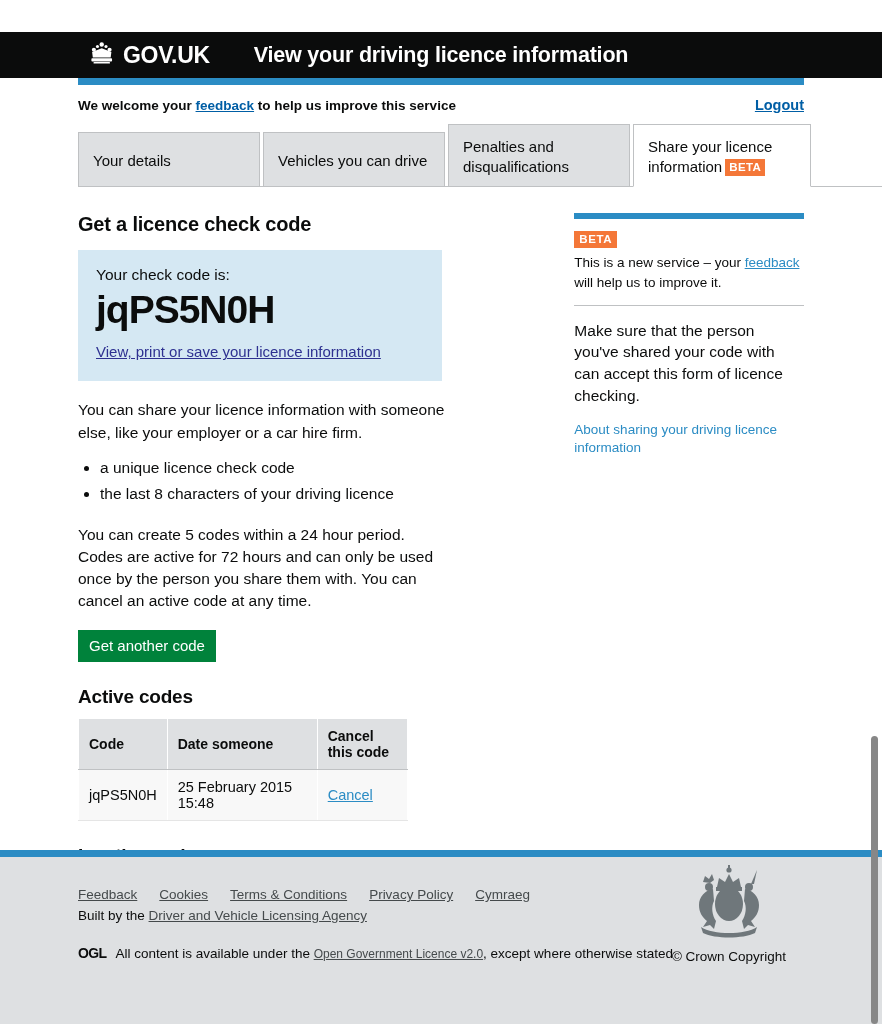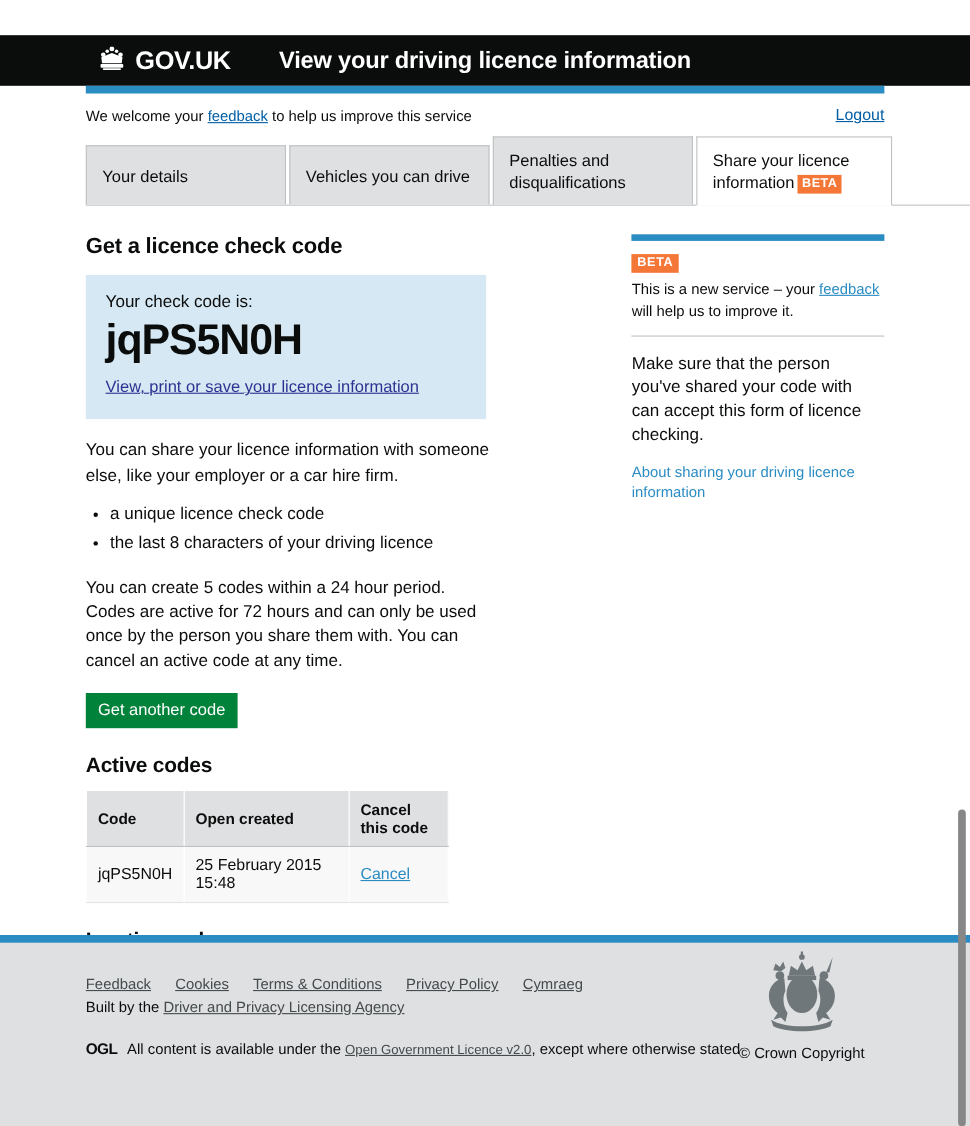--- a/index.html
+++ b/index.html
@@ -62,20 +62,21 @@
   
   .feedback-banner {
     display: flex;
     justify-content: space-between;
     align-items: center;
     font-size: 13.5px;
     color: #0b0c0c;
     padding-top: 12px;
     padding-bottom: 11px;
     width: 726px;
+    font-weight: bold;
   }
   .feedback-banner a { color: #005ea5; }
   .logout-link {
     color: #005ea5;
     font-size: 14.5px;
   }
   a { text-decoration: underline; }
 
   
   .tabs {
@@ -417,21 +418,21 @@
       <p class="copy">You can create 5 codes within a 24 hour period. Codes are active for 72 hours and can only be used once by the person you share them with. You can cancel an active code at any time.</p>
 
       <button class="btn-green">Get another code</button>
 
       <h2 class="section-heading">Active codes</h2>
 
       <table class="codes">
         <thead>
           <tr>
             <th class="col-code">Code</th>
-            <th class="col-date">Open created</th>
+            <th class="col-date">Date someone</th>
             <th>Cancel this code</th>
           </tr>
         </thead>
         <tbody>
           <tr>
             <td>jqPS5N0H</td>
             <td>25 February 2015 15:48</td>
             <td><a href="#">Cancel</a></td>
           </tr>
         </tbody>
@@ -458,21 +459,21 @@
   <div class="footer-inner">
 
     <div class="footer-links">
       <a href="#">Feedback</a>
       <a href="#">Cookies</a>
       <a href="#">Terms &amp; Conditions</a>
       <a href="#">Privacy Policy</a>
       <a href="#">Cymraeg</a>
     </div>
 
-    <div class="footer-built"><span>Built by the </span><a href="#">Driver and Privacy Licensing Agency</a></div>
+    <div class="footer-built"><span>Built by the </span><a href="#">Driver and Vehicle Licensing Agency</a></div>
 
     <div class="footer-ogl">
       <span class="ogl-mark">OGL</span>
       <span><span>All content is available under the </span><a href="#">Open Government Licence v2.0</a><span>, except where otherwise stated</span></span>
     </div>
 
     <div class="crest-block">
       <span>
         <svg width="92" height="84" viewBox="0 0 92 84" fill="#6f777b" aria-hidden="true">
 

